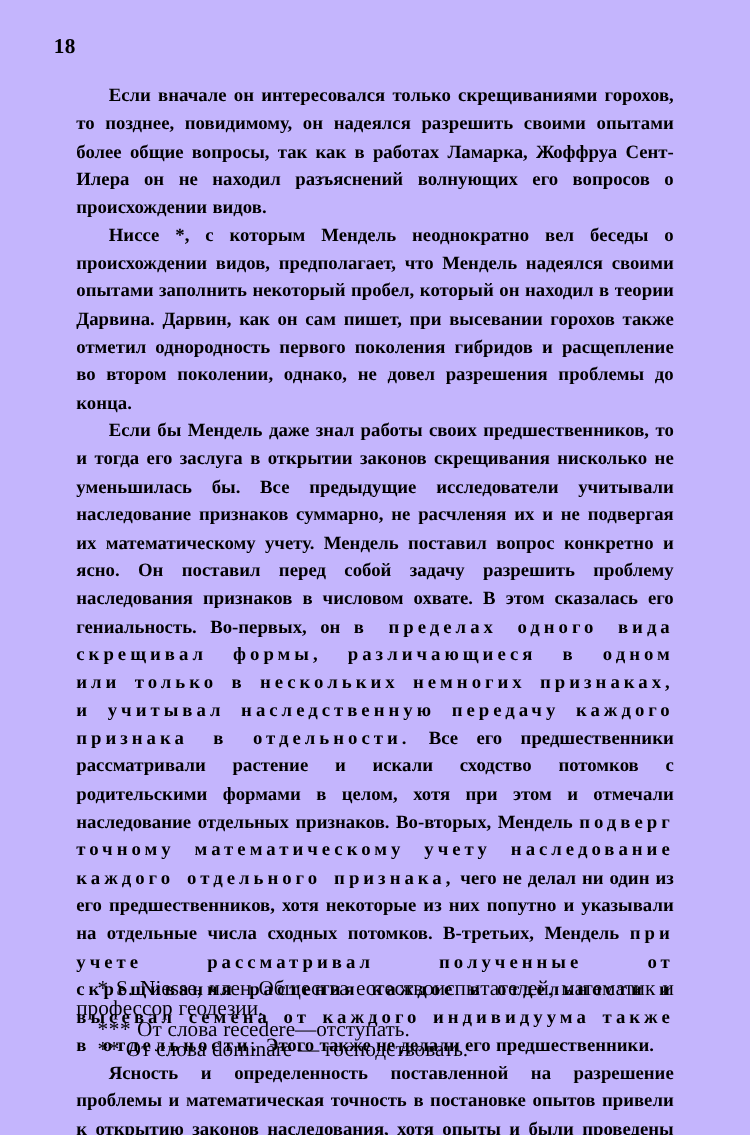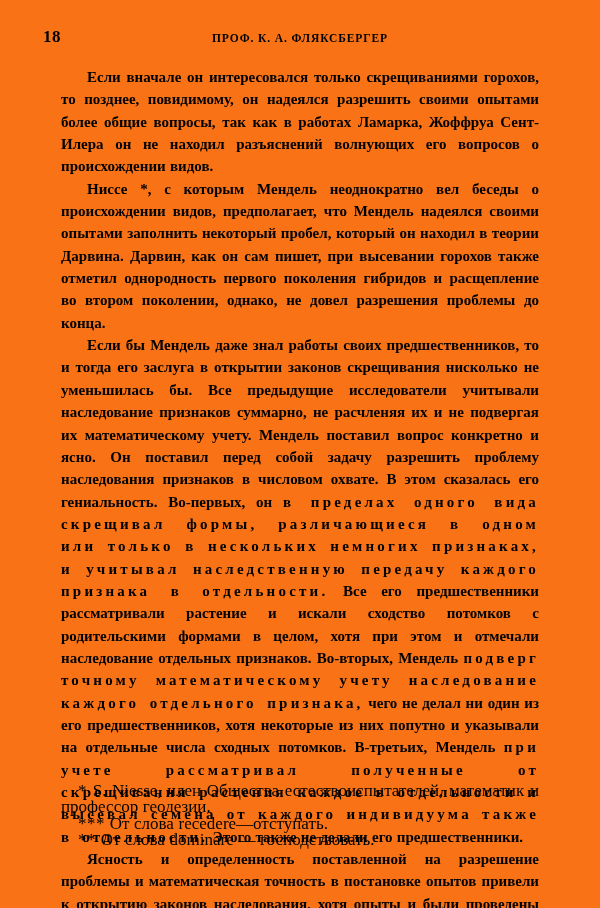--- a/index.html
+++ b/index.html
@@ -87,25 +87,24 @@
     text-align-last: left;
     font-weight: 400;
     word-spacing: 0.4px;
   }
   p.fn .fnind { display: inline-block; width: 17px; }
   .star { letter-spacing: 0.5px; }
 </style>
 </head>
 <body>
 
-<div class="page" style="background: #f97316; color: rgb(0, 0, 0);">
+<div class="page" style="background: #c4b5fd; color: rgb(0, 0, 0);">
 
   <div class="running-head">
     <div class="folio">18</div>
-    <div class="head-title">ПРОФ. К. А. ФЛЯКСБЕРГЕР</div>
   </div>
 
   <div class="textblock">
 
     <p class="para"><span class="ind"></span><span>Если вначале он интересовался только скрещиваниями горохов, то позднее, повидимому, он надеялся разрешить своими опытами более общие вопросы, так как в работах Ламарка, Жоффруа Сент-Илера он не находил разъяснений волнующих его вопросов о происхождении видов.</span></p>
 
     <p class="para"><span class="ind"></span><span>Ниссе *, с которым Мендель неоднократно вел беседы о происхождении видов, предполагает, что Мендель надеялся своими опытами заполнить некоторый пробел, который он находил в теории Дарвина. Дарвин, как он сам пишет, при высевании горохов также отметил однородность первого поколения гибридов и расщепление во втором поколении, однако, не довел разрешения проблемы до конца.</span></p>
 
     <p class="para"><span class="ind"></span><span>Если бы Мендель даже знал работы своих предшественников, то и тогда его заслуга в открытии законов скрещивания нисколько не уменьшилась бы. Все предыдущие исследователи учитывали наследование признаков суммарно, не расчленяя их и не подвергая их математическому учету. Мендель поставил вопрос конкретно и ясно. Он поставил перед собой задачу разрешить проблему наследования признаков в числовом охвате. В этом сказалась его гениальность. Во-первых, он </span><span class="sp">в пределах одного вида скрещивал формы, различающиеся в одном или только в нескольких немногих признаках, и учитывал наследственную передачу каждого признака в отдельности.</span><span> Все его предшественники рассматривали растение и искали сходство потомков с родительскими формами в целом, хотя при этом и отмечали наследование отдельных признаков. Во-вторых, Мендель </span><span class="sp">подверг точному математическому учету наследование каждого отдельного признака,</span><span> чего не делал ни один из его предшественников, хотя некоторые из них попутно и указывали на отдельные числа сходных потомков. В-третьих, Мендель </span><span class="sp">при учете рассматривал полученные от скрещивания растения каждое в отдельности и высевал семена от каждого индивидуума также в отдельности.</span><span> Этого также не делали его предшественники.</span></p>
 

